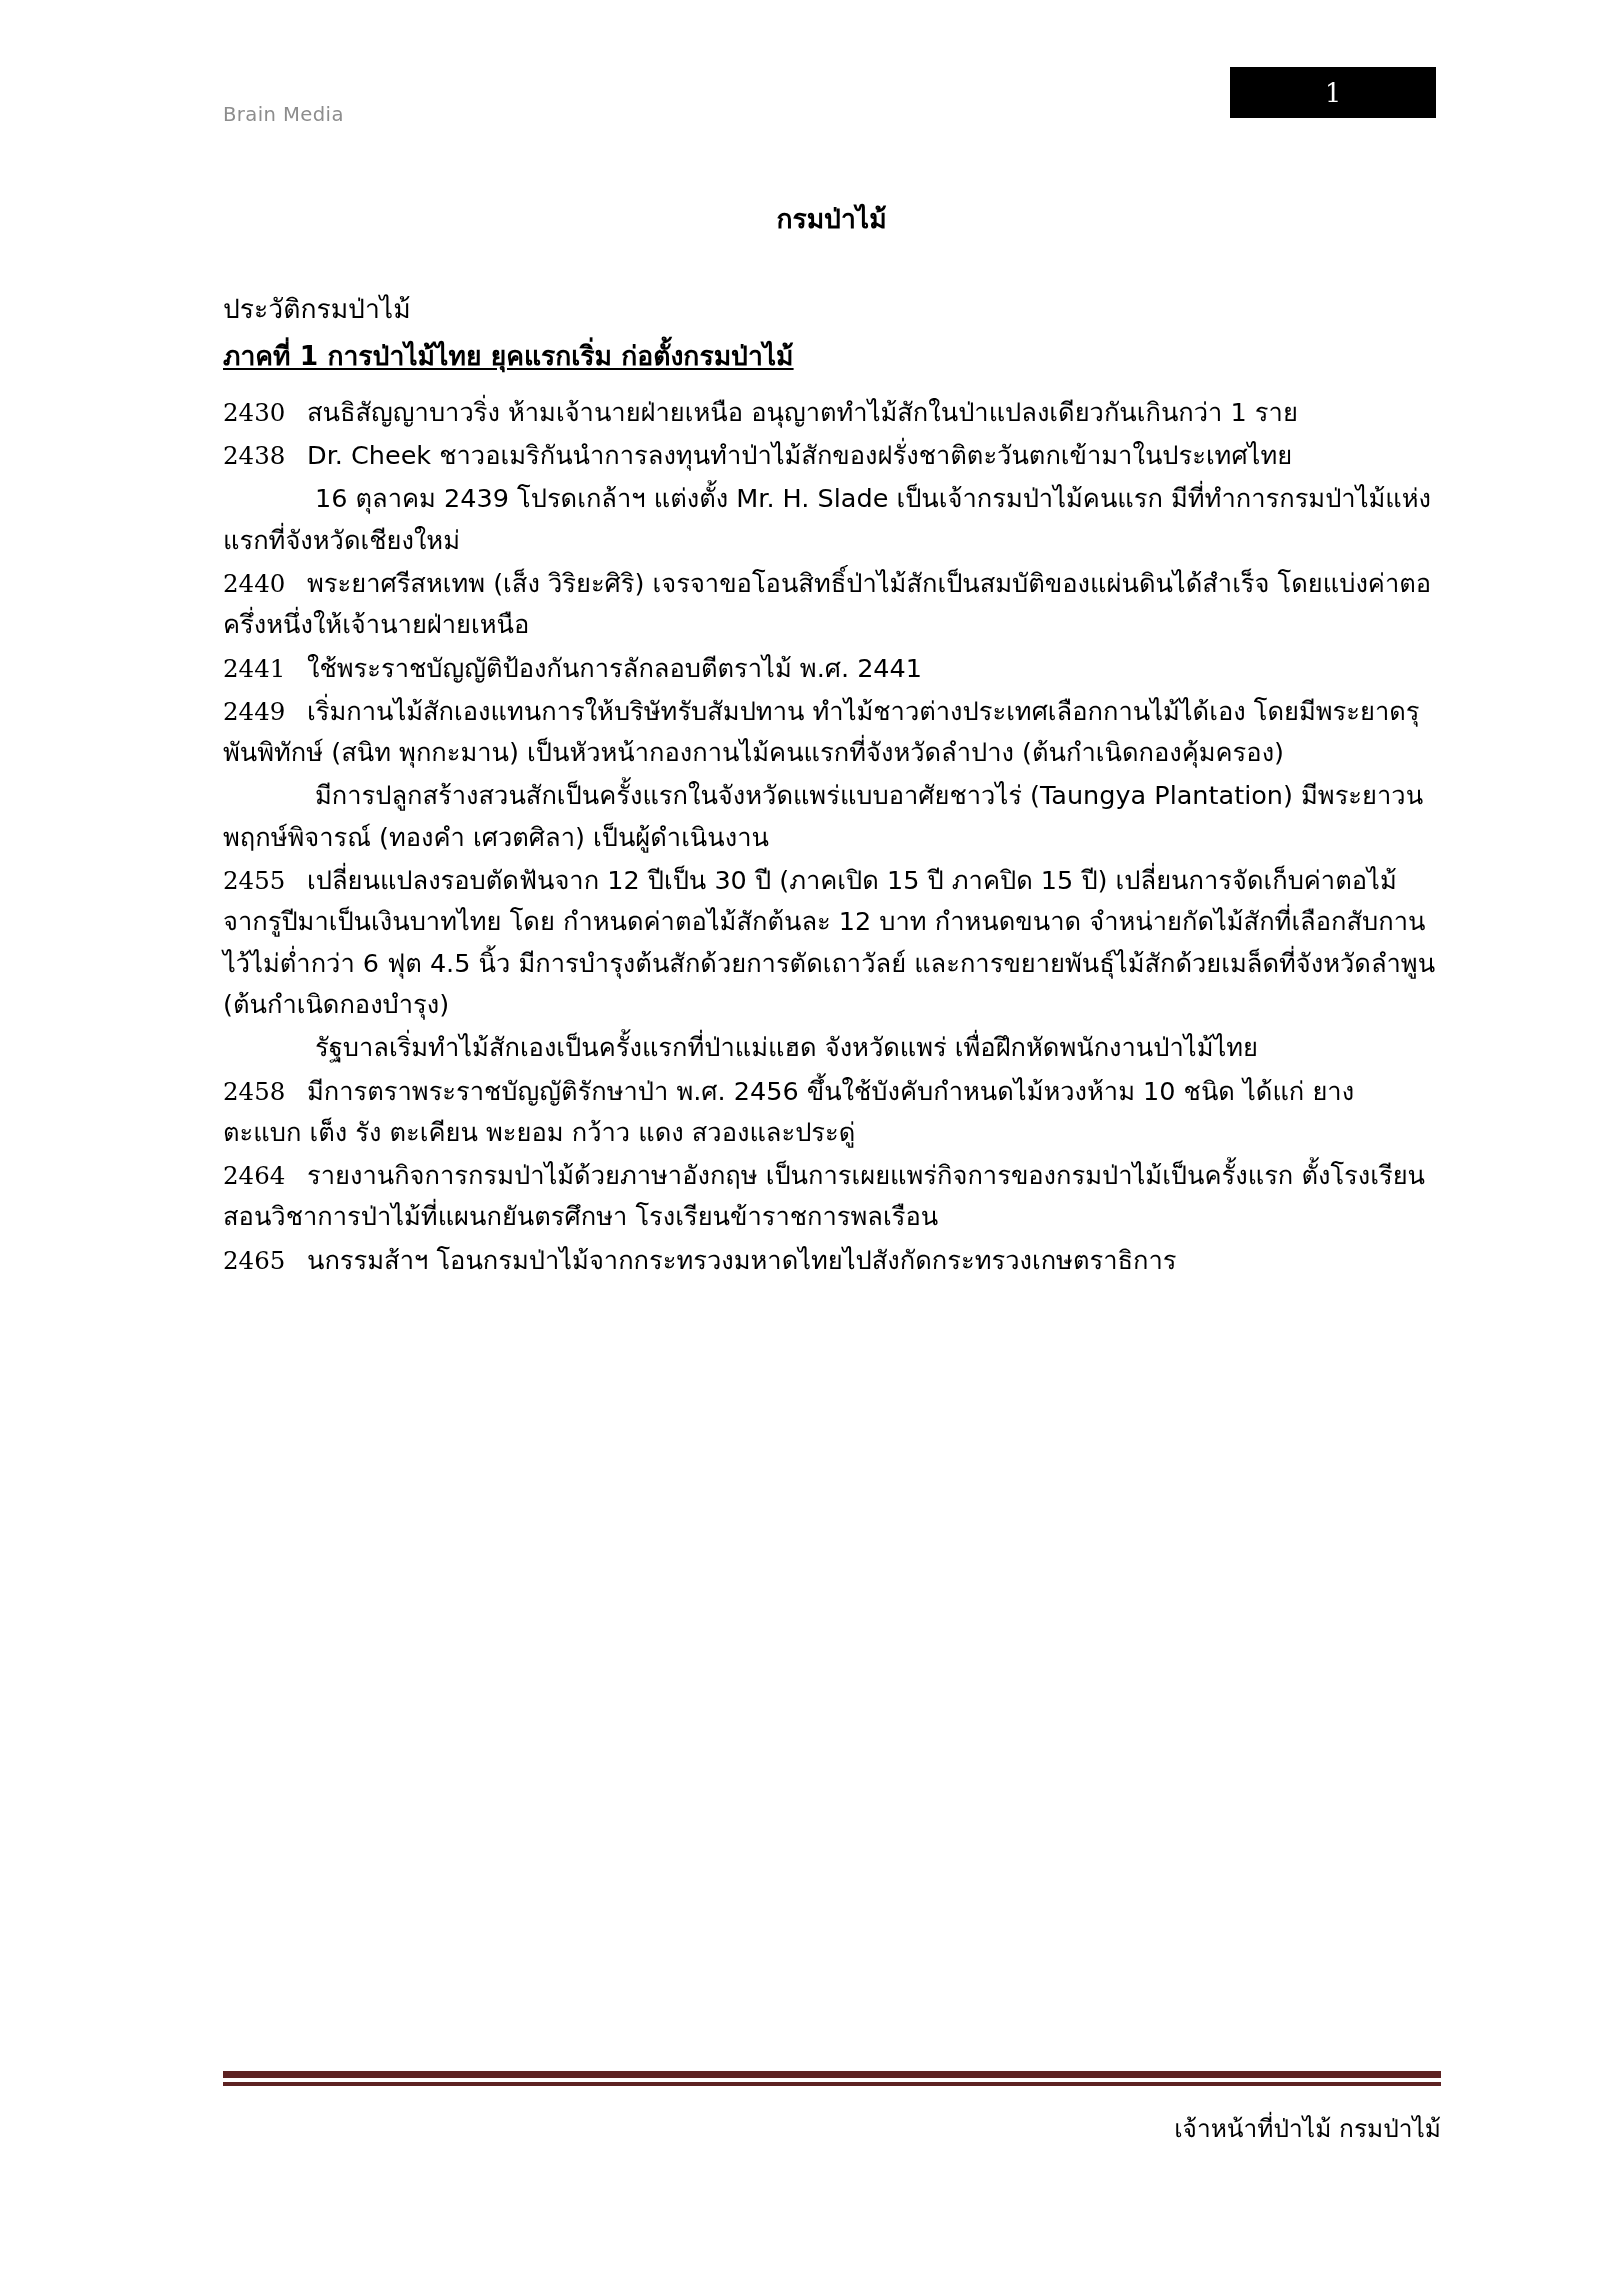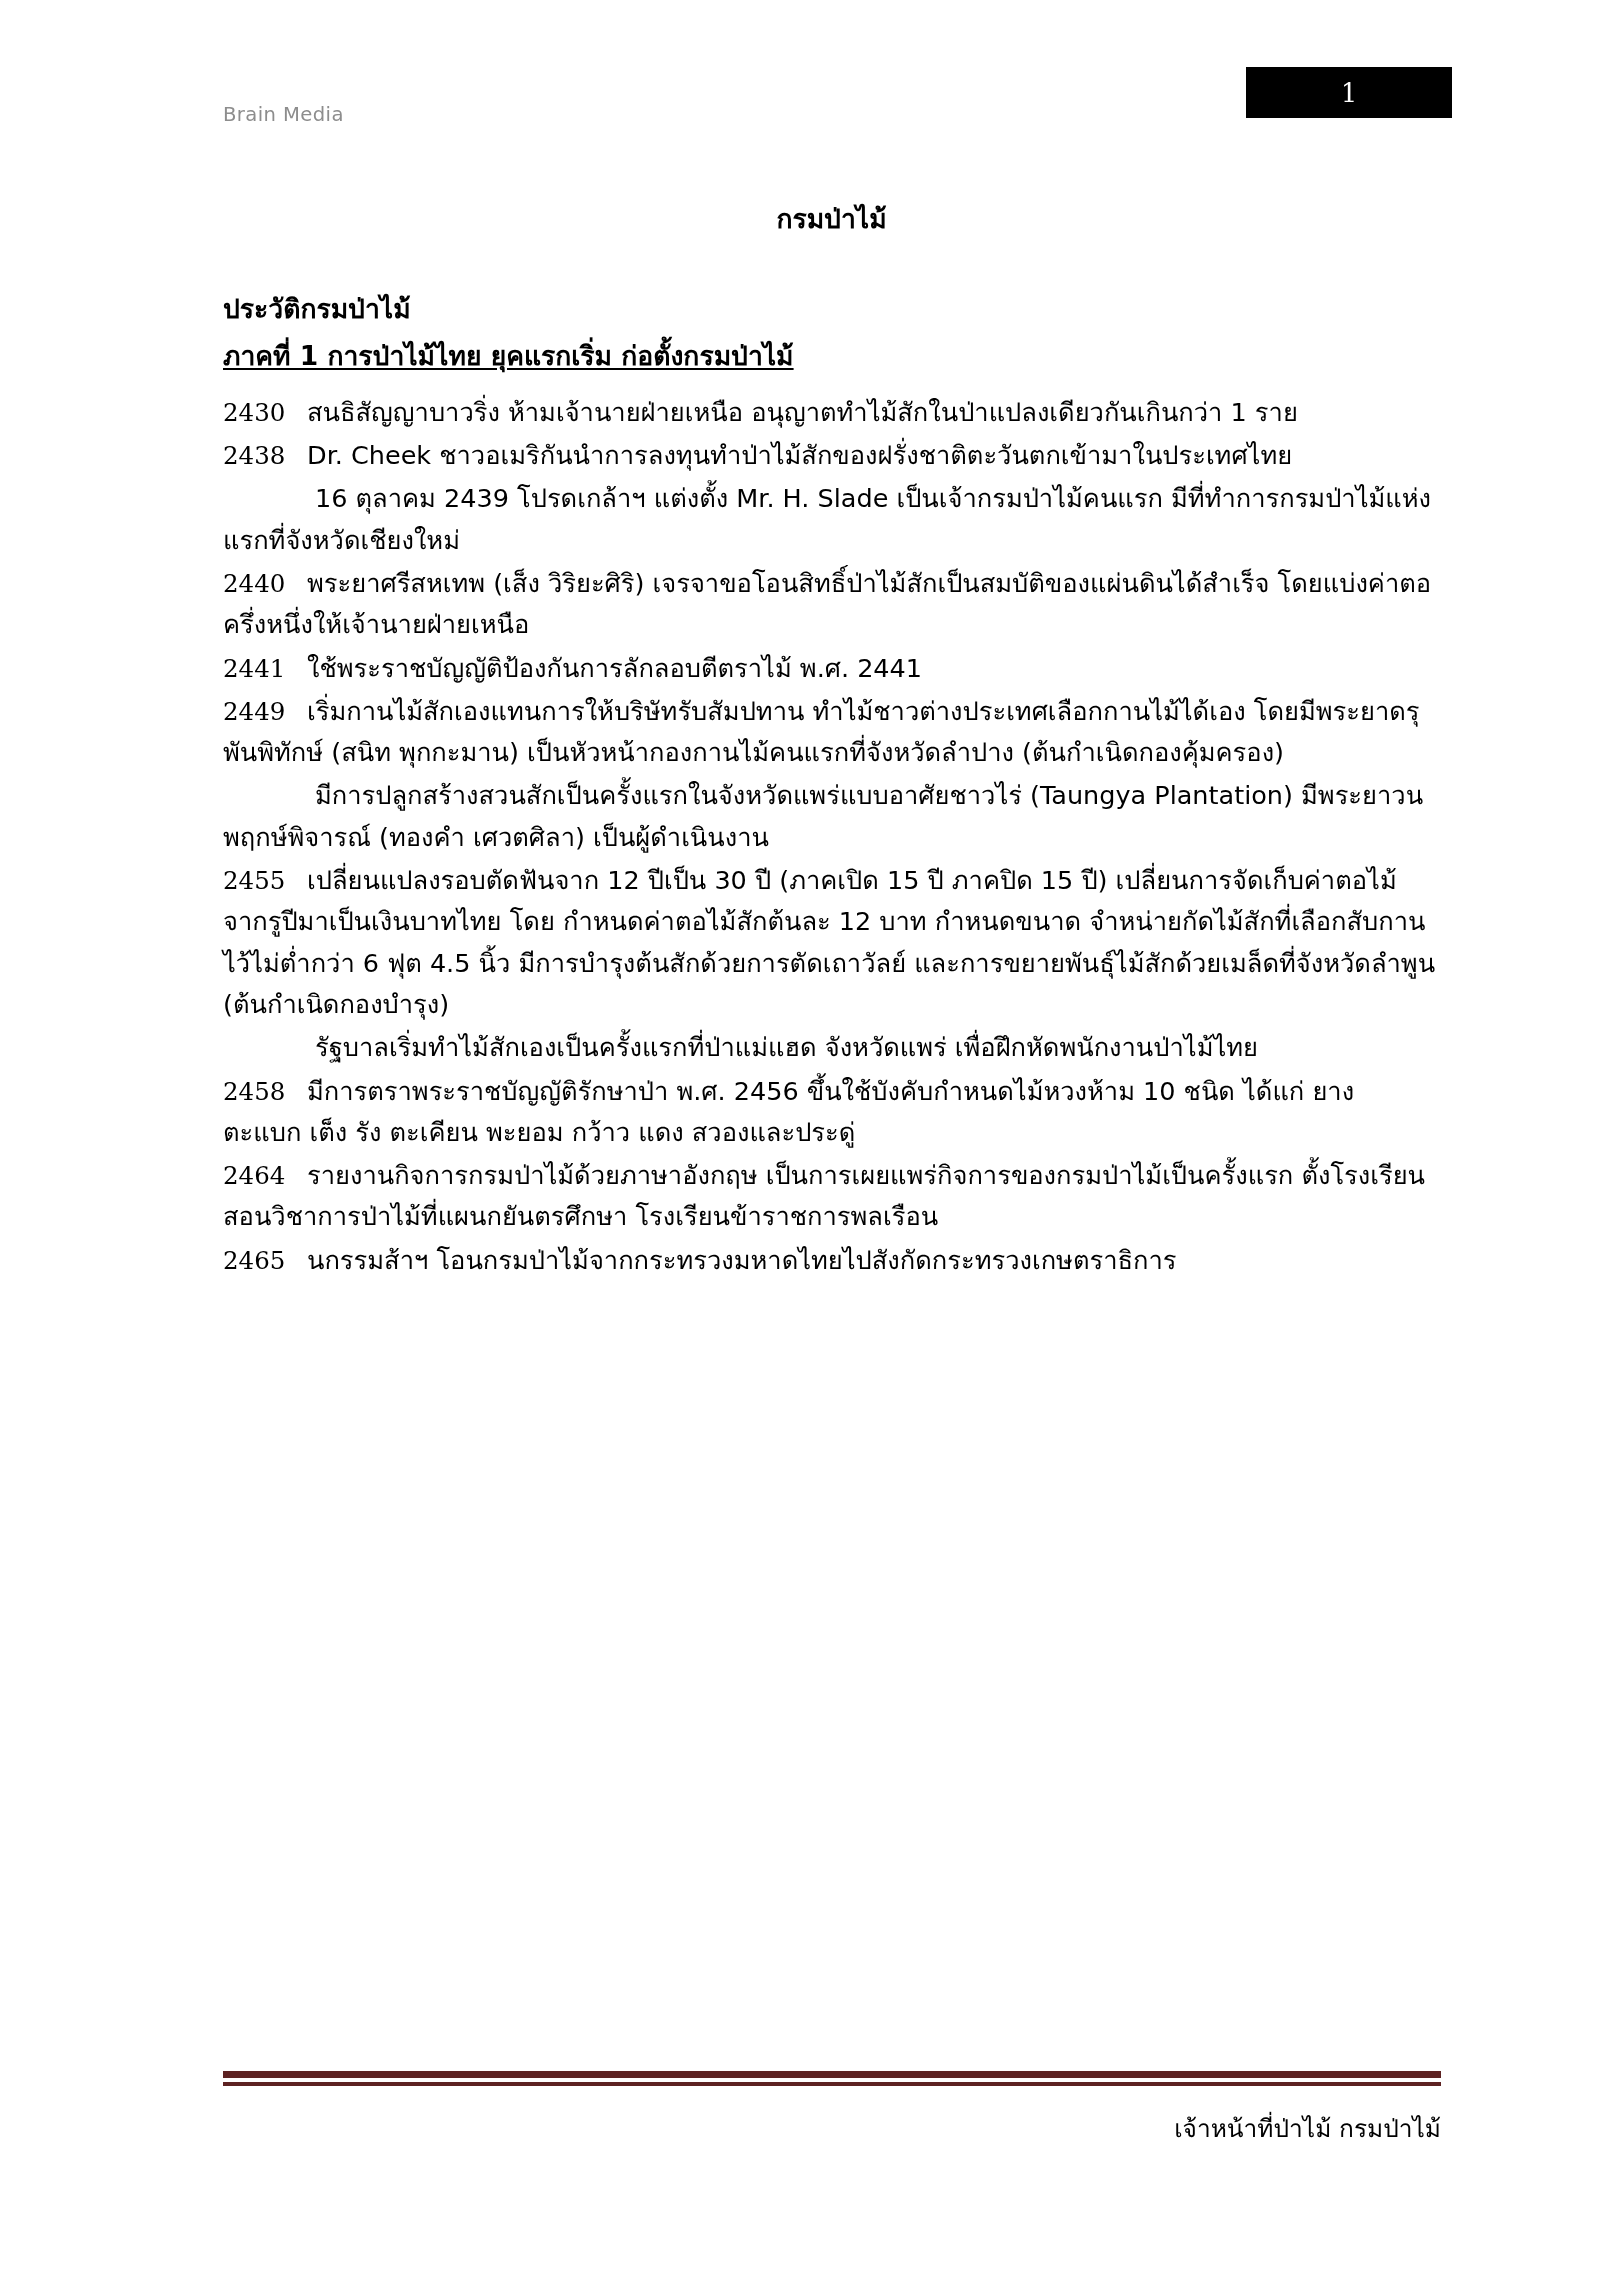--- a/index.html
+++ b/index.html
@@ -18,21 +18,20 @@
     overflow: hidden;
   }
 
   
   .header {
     position: absolute;
     top: 0;
     left: 0;
     width: 1436px;
     height: 147px;
-    padding-left: 16px;
   }
   .header-brand {
     position: absolute;
     left: 223px;
     top: 103px;
     font-size: 19.6px;
     color: #8d8d8d;
     letter-spacing: 0.4px;
     white-space: nowrap;
   }
@@ -62,21 +61,21 @@
   .doc-title {
     text-align: center;
     font-size: 26.5px;
     font-weight: bold;
     margin: 0 0 51px 0;
     line-height: 1.4;
   }
 
   .sec-heading {
     font-size: 26.5px;
-    font-weight: bold;
+    font-weight: normal;
     margin: 0 0 5.9px 0;
     line-height: 1.55;
   }
   .sec-subheading {
     font-size: 26.5px;
     font-weight: bold;
     text-decoration: underline;
     text-underline-offset: 2.9px;
     margin: 0 0 9.8px 0;
     line-height: 1.55;

